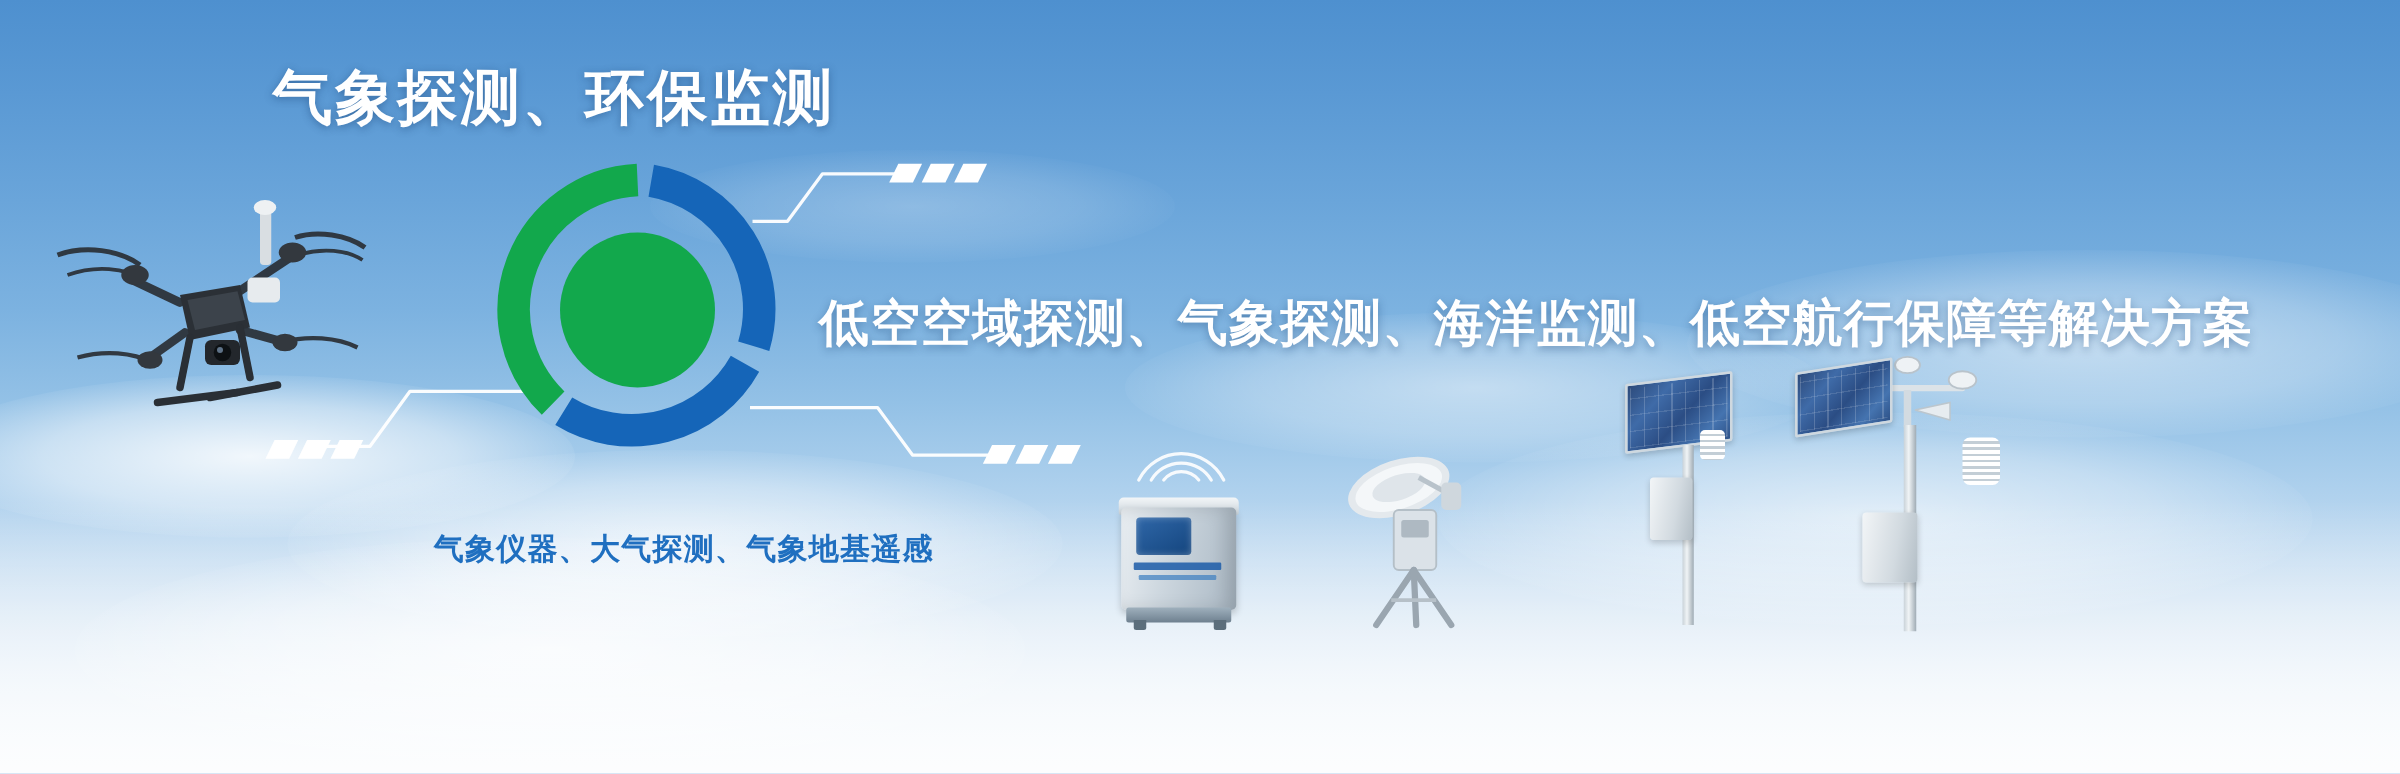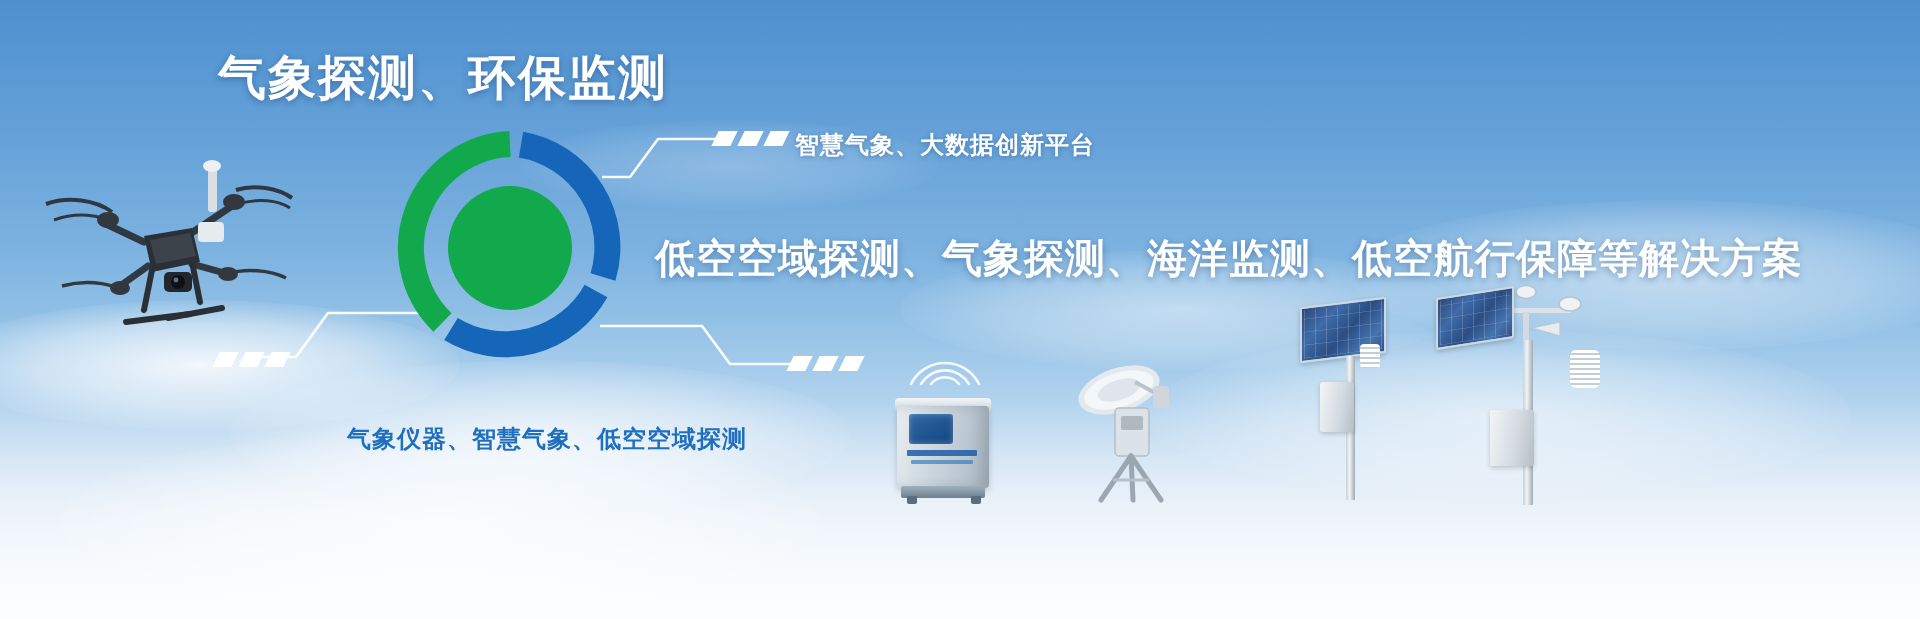--- a/index.html
+++ b/index.html
@@ -203,23 +203,22 @@
 
       <path d="M 131 16.6 A 104 104 0 0 1 213 149" fill="none" stroke="#1565B8" stroke-width="26" stroke-linecap="butt"></path>
 
       <path d="M 61 201 A 104 104 0 0 0 206 163" fill="none" stroke="#1565B8" stroke-width="26" stroke-linecap="butt"></path>
 
       <circle cx="120" cy="120" r="62" fill="#12A84C"></circle>
     </svg>
   </div>
 
   <div class="title">气象探测、环保监测</div>
-  <div class="callout-top">智慧气象、大数据创新平台</div>
   <div class="main-line">低空空域探测、气象探测、海洋监测、低空航行保障等解决方案</div>
-  <div class="callout-bottom">气象仪器、智慧气象、低空空域探测</div>
+  <div class="callout-bottom">气象仪器、大气探测、气象地基遥感</div>
 
   <div class="obj drone">
     <svg width="260" height="200" viewBox="0 0 260 200">
       <g stroke="#2a2f35" stroke-width="3" fill="none" opacity=".92">
 
         <path d="M6,54 C28,46 56,50 72,62" stroke-width="4"></path>
         <path d="M14,70 C36,62 60,64 76,74" stroke-width="3"></path>
         <path d="M196,40 C214,34 238,38 252,48" stroke-width="4"></path>
         <path d="M198,54 C218,48 238,50 250,58" stroke-width="3"></path>
         <path d="M22,136 C44,130 66,132 82,140" stroke-width="3.5"></path>

